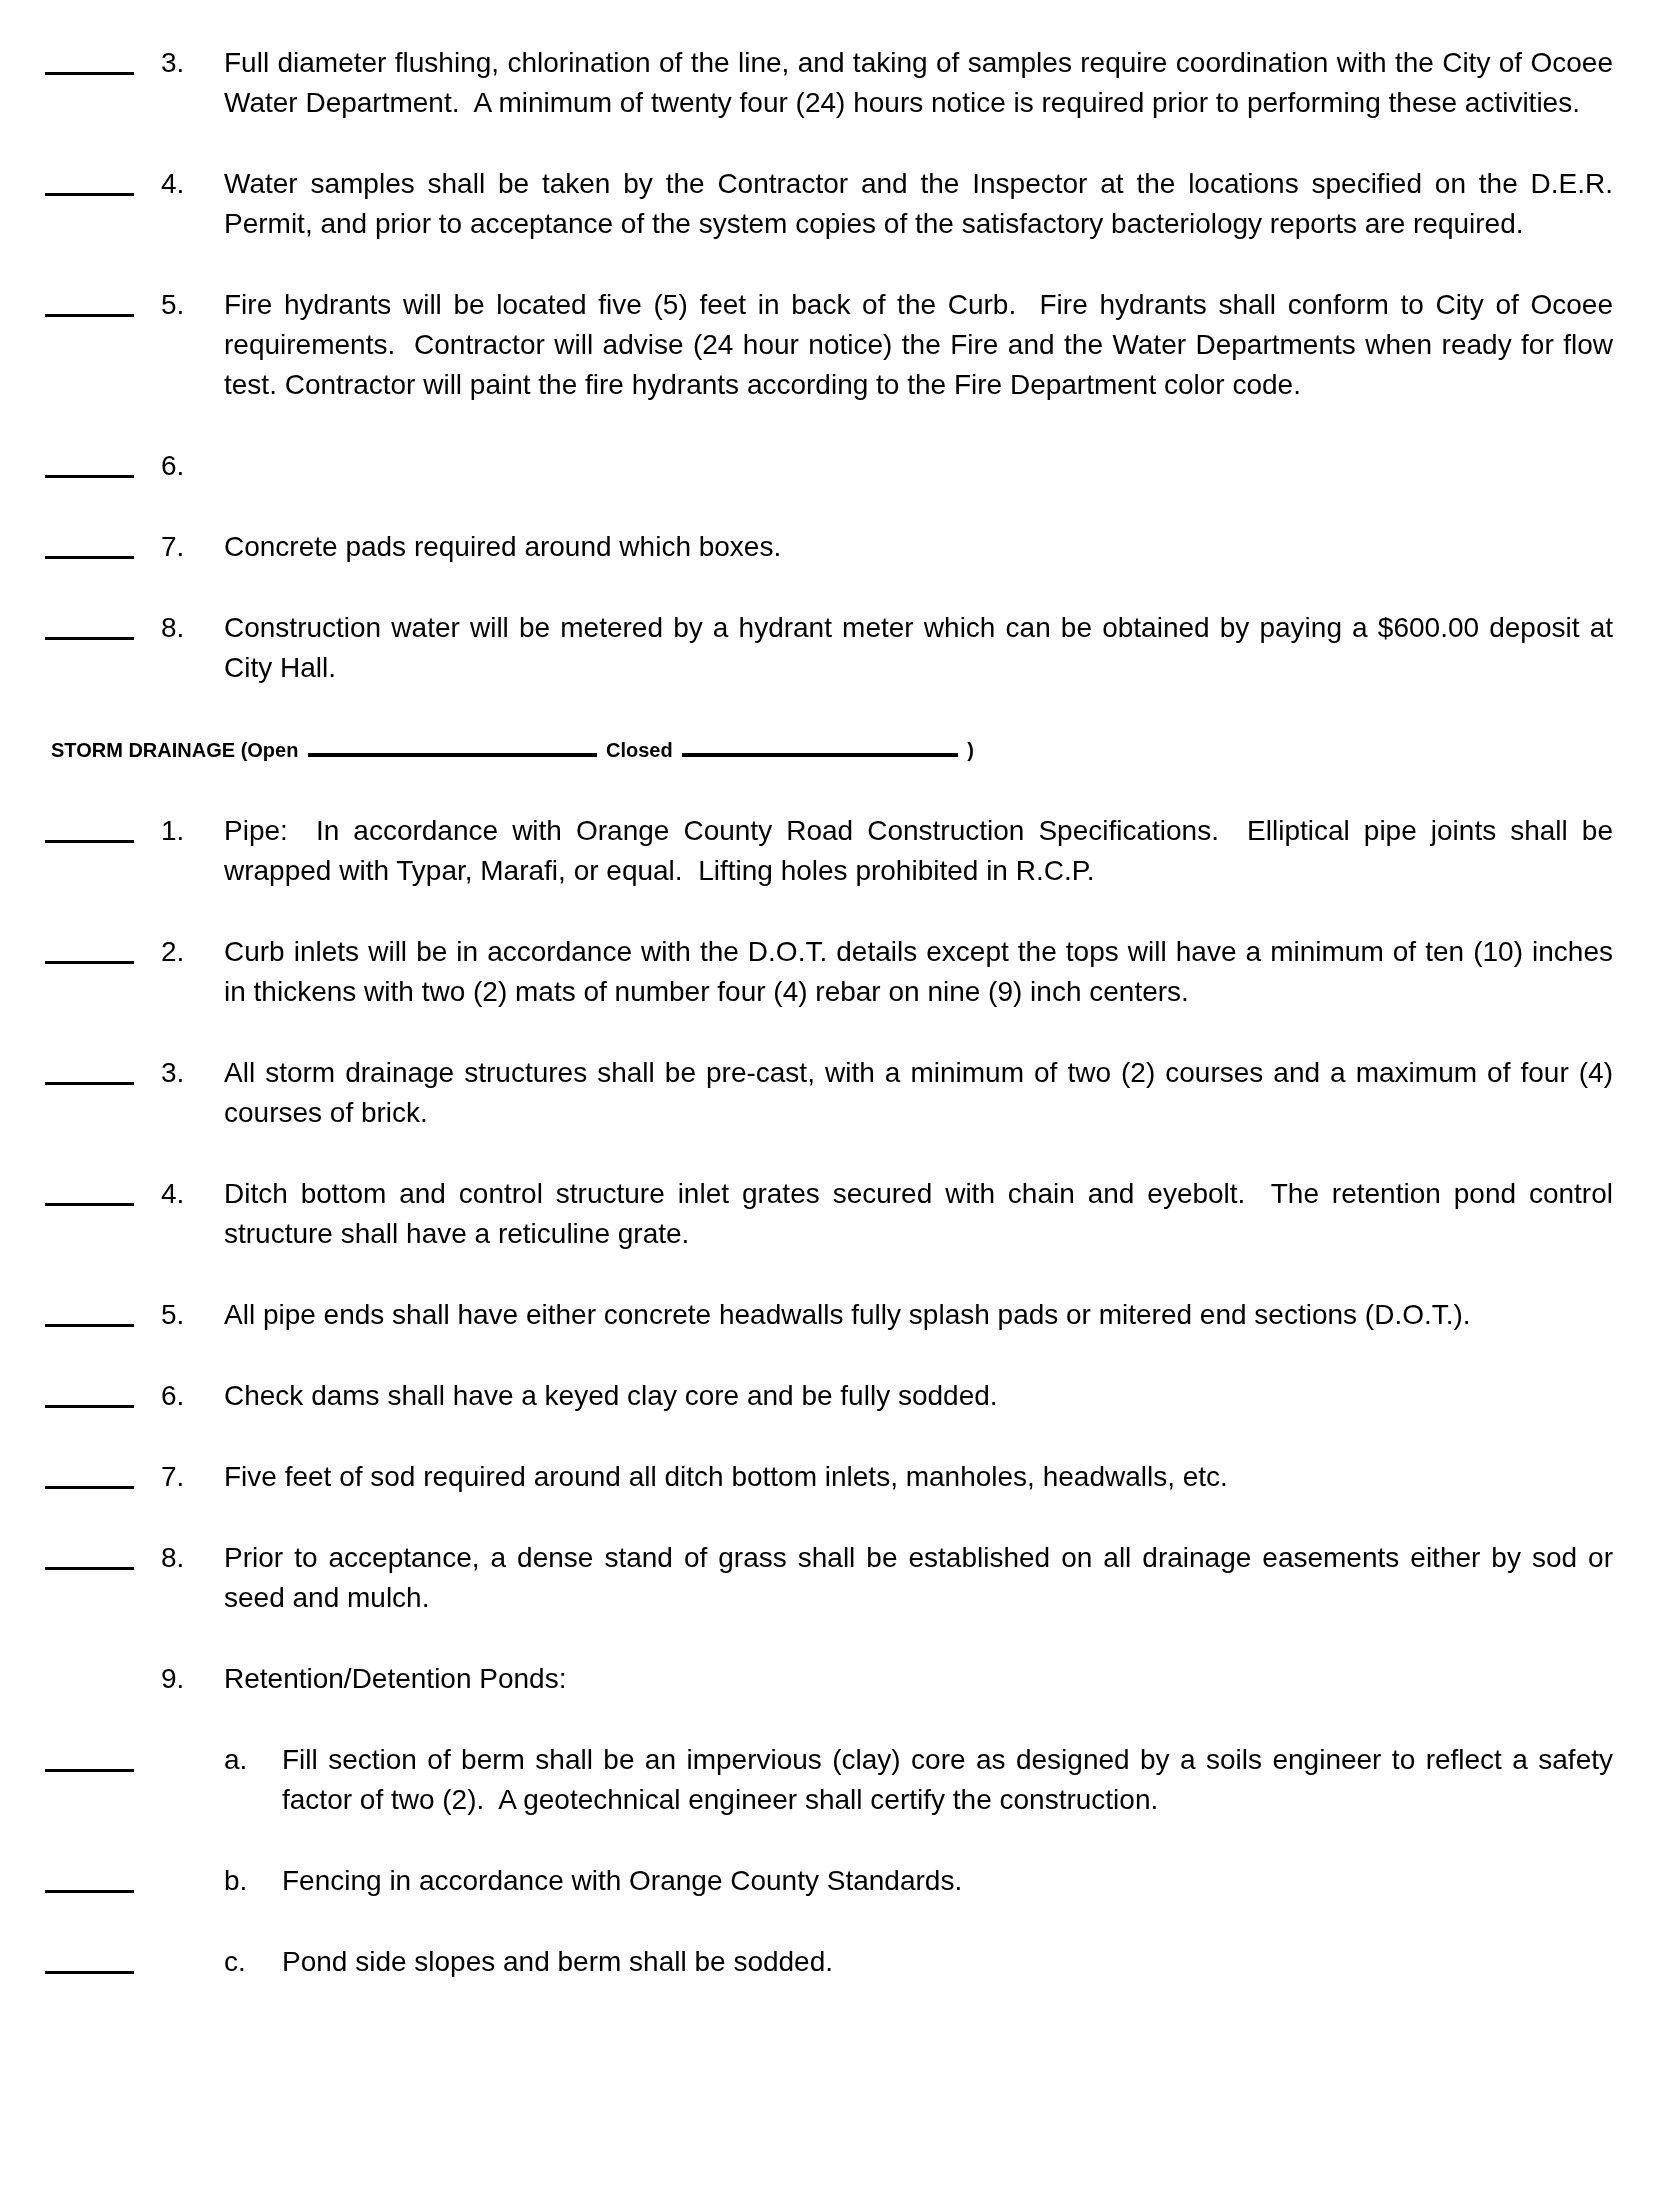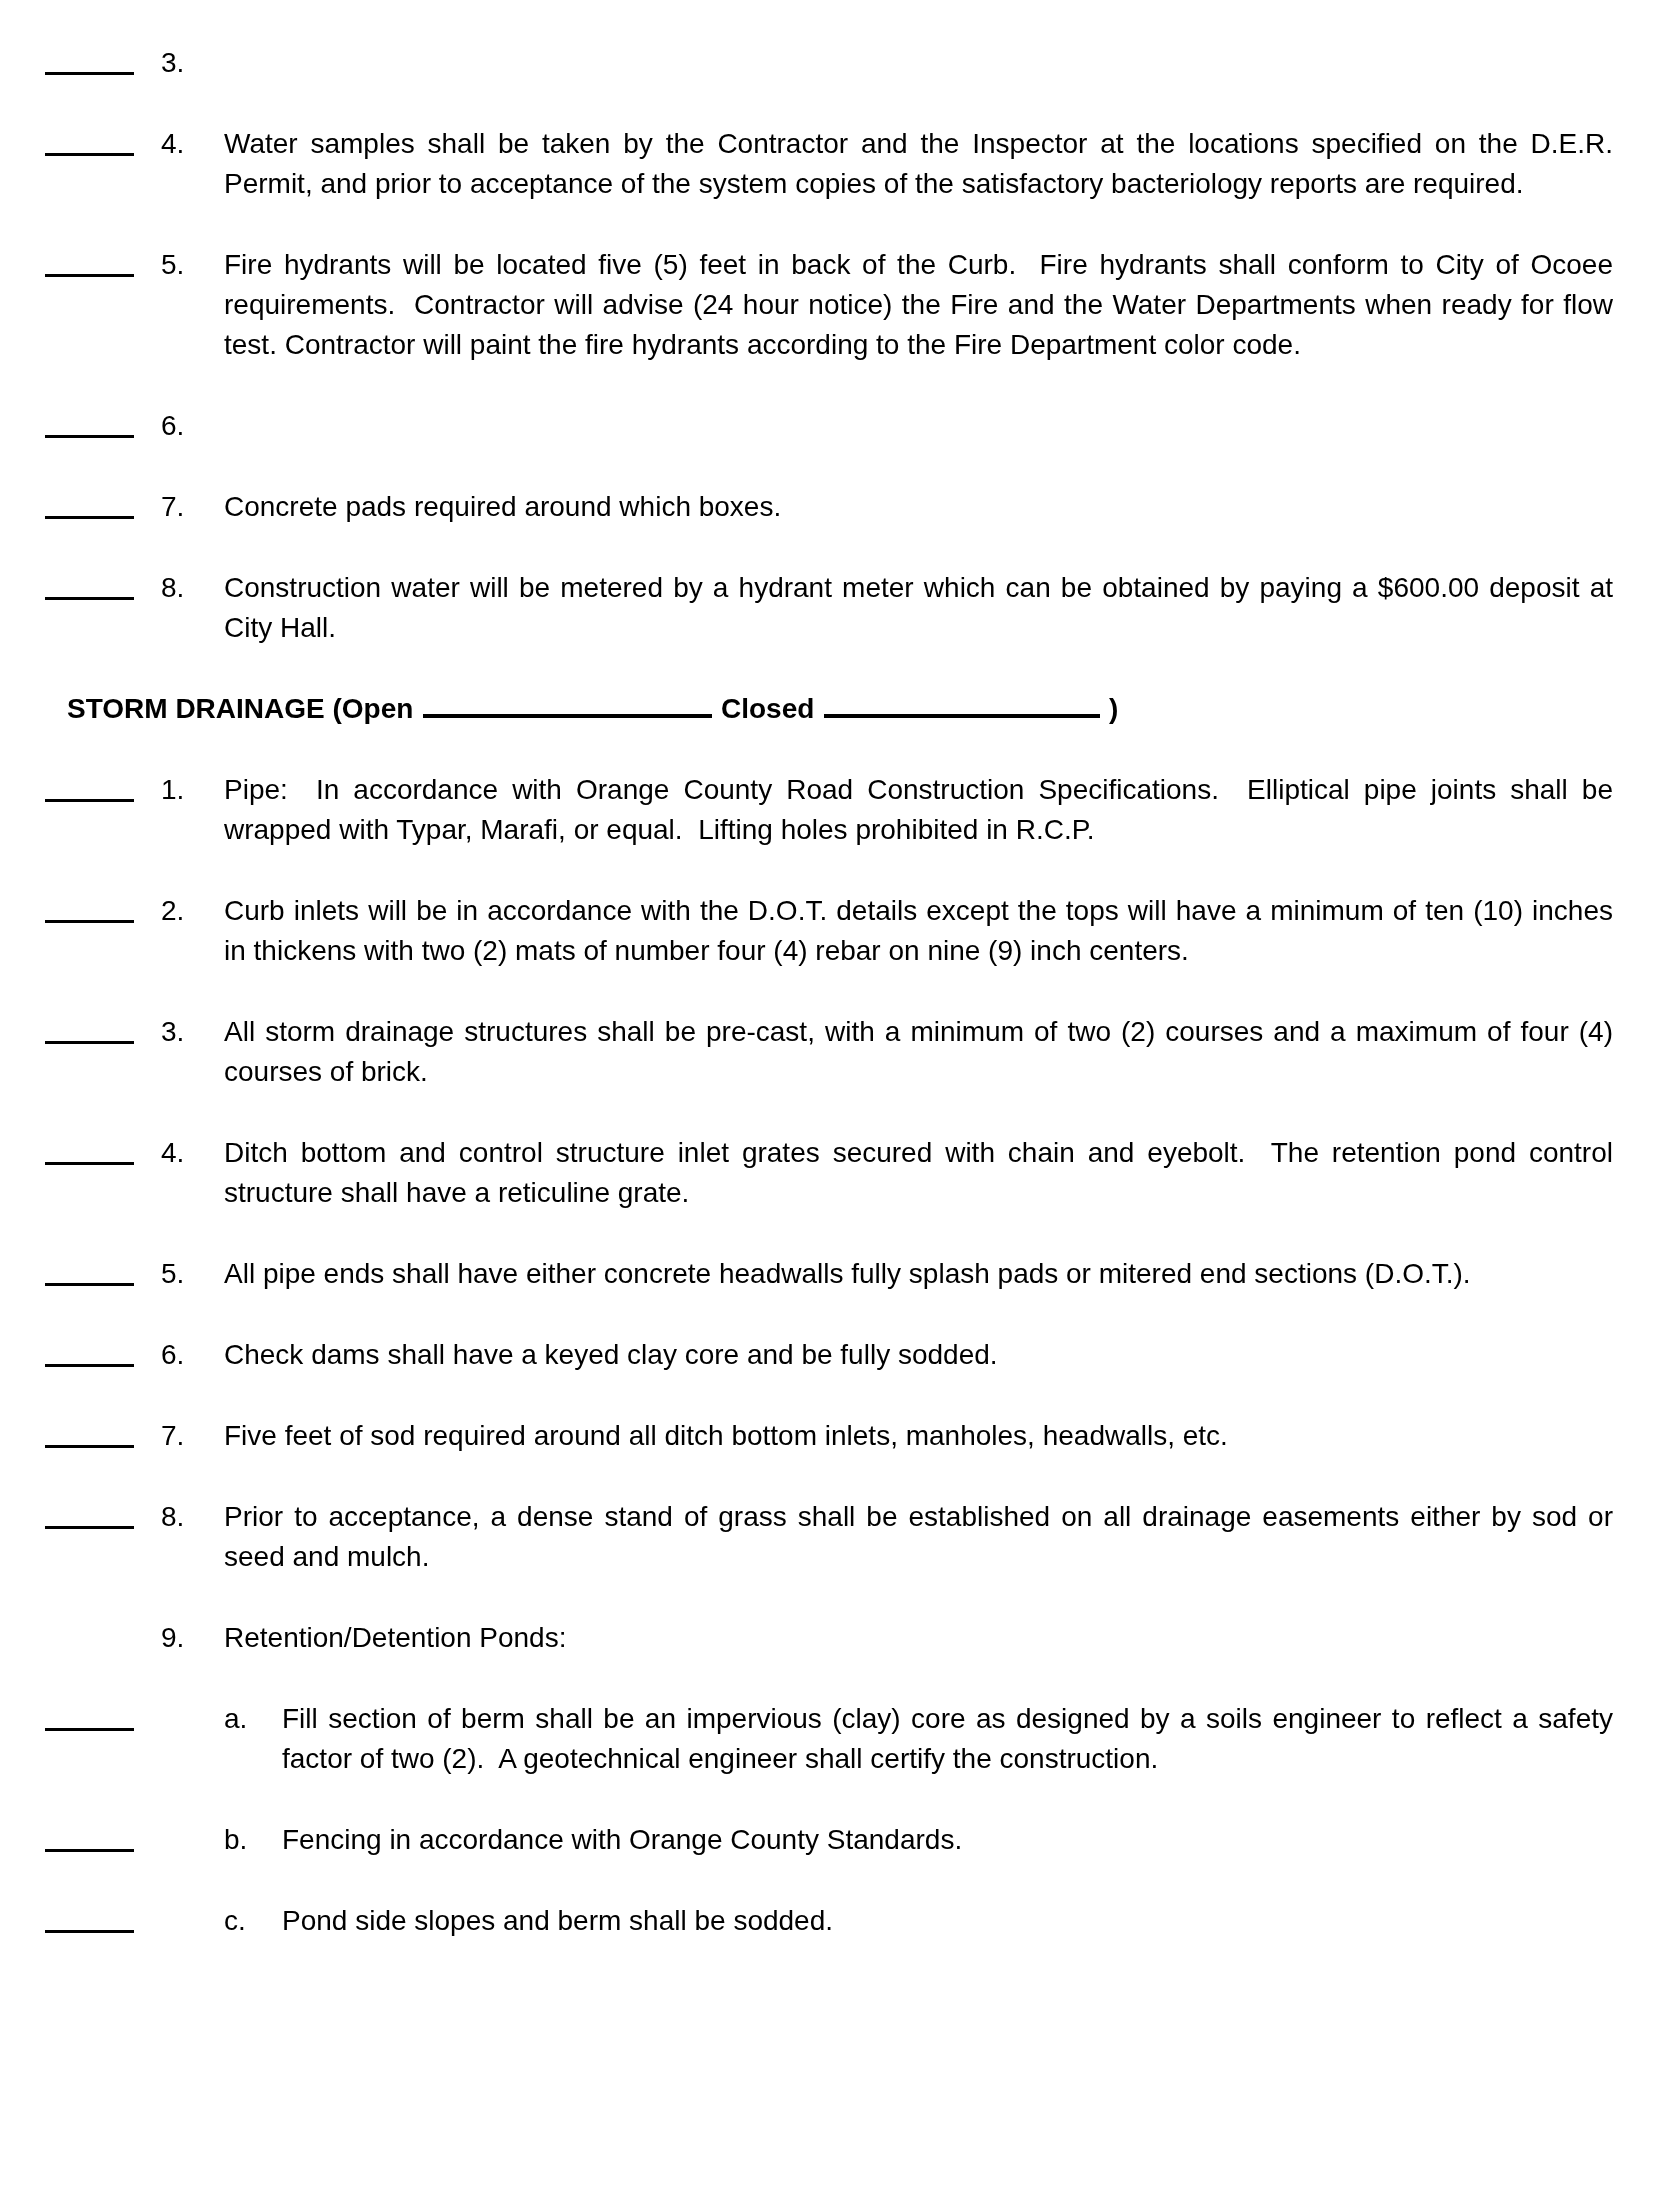--- a/index.html
+++ b/index.html
@@ -40,22 +40,22 @@
     flex: 0 0 58px;
     margin-left: 90px;
   }
   .text {
     flex: 1;
     text-align: justify;
     white-space: pre-wrap;
   }
   
   .header-row {
-    margin: 0 0 41px 67px;
-    font-size: 28px;
+    margin: 0 0 41px 51px;
+    font-size: 20px;
     font-weight: bold;
     line-height: 40px;
     white-space: nowrap;
   }
   .h-blank {
     display: inline-block;
     height: 28px;
     border-bottom: 4.7px solid #000;
     margin: 0 9.3px;
   }
@@ -64,20 +64,21 @@
 </style>
 </head>
 <body>
 
 <div class="page">
 
   <section id="water-items">
       <div class="row">
         <div class="blank"></div>
         <div class="num">3.</div>
+        <div class="text">Full diameter flushing, chlorination of the line, and taking of samples require coordination with the City of Ocoee Water Department.  A minimum of twenty four (24) hours notice is required prior to performing these activities.</div>
       </div>
       <div class="row">
         <div class="blank"></div>
         <div class="num">4.</div>
         <div class="text">Water samples shall be taken by the Contractor and the Inspector at the locations specified on the D.E.R. Permit, and prior to acceptance of the system copies of the satisfactory bacteriology reports are required.</div>
       </div>
       <div class="row">
         <div class="blank"></div>
         <div class="num">5.</div>
         <div class="text">Fire hydrants will be located five (5) feet in back of the Curb.  Fire hydrants shall conform to City of Ocoee requirements.  Contractor will advise (24 hour notice) the Fire and the Water Departments when ready for flow test. Contractor will paint the fire hydrants according to the Fire Department color code.</div>

